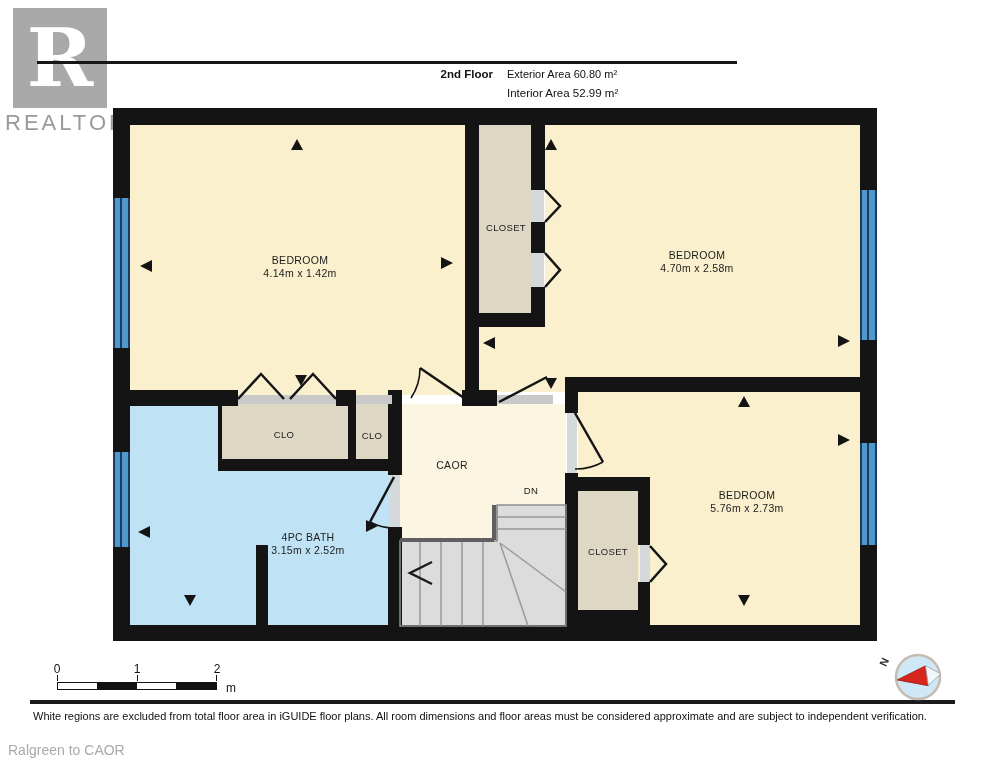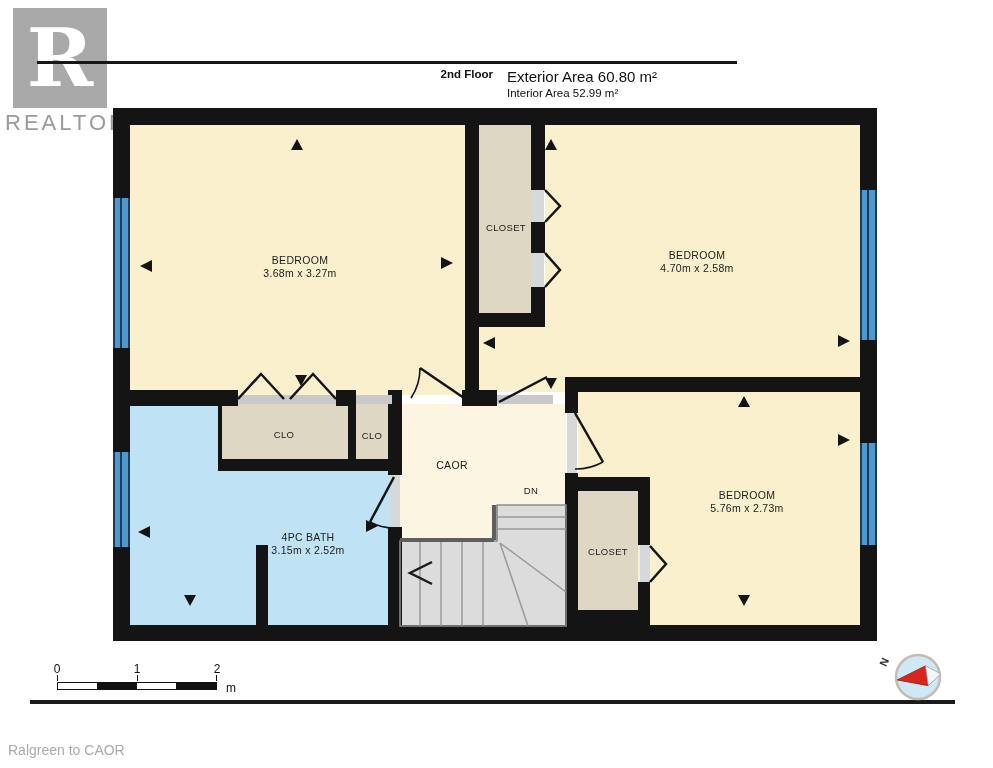--- a/index.html
+++ b/index.html
@@ -8,21 +8,21 @@
   .abs{position:absolute;}
   
   .logo-box{left:13px;top:8px;width:94px;height:100px;background:#a9a9a9;
             display:flex;align-items:center;justify-content:center;}
   .logo-r{font-family:"DejaVu Serif",serif;font-weight:bold;font-size:80px;color:#fff;line-height:1;}
   .logo-word{left:5px;top:110px;font-size:22px;letter-spacing:3px;color:#9a9a9a;}
   .logo-word sup{font-size:10px;}
   .page-title{left:0;top:33px;width:993px;text-align:center;font-size:20px;font-weight:bold;}
   .title-rule{left:37px;top:61px;width:700px;height:3px;background:#161616;z-index:9;}
   .floor-label{left:313px;top:68px;width:180px;text-align:right;font-size:11.5px;font-weight:bold;}
-  .area-line1{left:507px;top:68px;font-size:15px;}
+  .area-line1{left:507px;top:68px;font-size:11px;}
   .area-line2{left:507px;top:87px;font-size:11.5px;}
   
   .fill{position:absolute;}
   .room-fill{background:var(--room-fill);}
   .hall-fill{background:var(--hall-fill);}
   .closet-fill{background:var(--closet-fill);}
   .bath-fill{background:var(--bath-fill);}
   .stairs-fill{background:var(--stairs-fill);}
   .wall{position:absolute;background:var(--wall);z-index:4;}
   .track{position:absolute;background:#c9c9c9;z-index:5;}
@@ -165,21 +165,21 @@
       <polygon points="184,595 196,595 190,606"></polygon>
       <polygon points="150,526 150,538 138,532"></polygon>
       <polygon points="366,520 366,532 378,526"></polygon>
       <polygon points="295,375 307,375 301,386"></polygon>
       <polygon points="545,378 557,378 551,389"></polygon>
     </g>
   </svg>
 
   <div class="rlabel" style="left:300px;top:267px">
     <div>BEDROOM</div>
-    <div>3.68m x 3.27m</div>
+    <div>4.14m x 1.42m</div>
   </div>
   <div class="rlabel small" style="left:506px;top:227px">CLOSET</div>
   <div class="rlabel" style="left:697px;top:262px">
     <div>BEDROOM</div>
     <div>4.70m x 2.58m</div>
   </div>
   <div class="rlabel small" style="left:284px;top:434px">CLO</div>
   <div class="rlabel small" style="left:372px;top:435px">CLO</div>
   <div class="rlabel" style="left:308px;top:544px">
     <div>4PC BATH</div>
@@ -205,15 +205,16 @@
   <svg class="abs compass" viewBox="0 0 50 50">
     <circle cx="25" cy="25" r="22" fill="#cfe8f5" stroke="#c6bbb0" stroke-width="2.5"></circle>
     <g transform="rotate(-8 25 25)">
       <polygon points="4,25 34,15 34,35" fill="#d8251d" stroke="#9c1a14" stroke-width="0.8"></polygon>
       <polygon points="34,15 48,25 34,35" fill="#f4f7f9" stroke="#9aa2a8" stroke-width="0.8"></polygon>
     </g>
   </svg>
   <div class="abs compass-n">N</div>
 
   <div class="abs footer-rule"></div>
+  <div class="abs disclaimer">White regions are excluded from total floor area in iGUIDE floor plans. All room dimensions and floor areas must be considered approximate and are subject to independent verification.</div>
   <div class="abs licensed">Ralgreen to CAOR</div>
 
 </div>
 
 </body></html>

